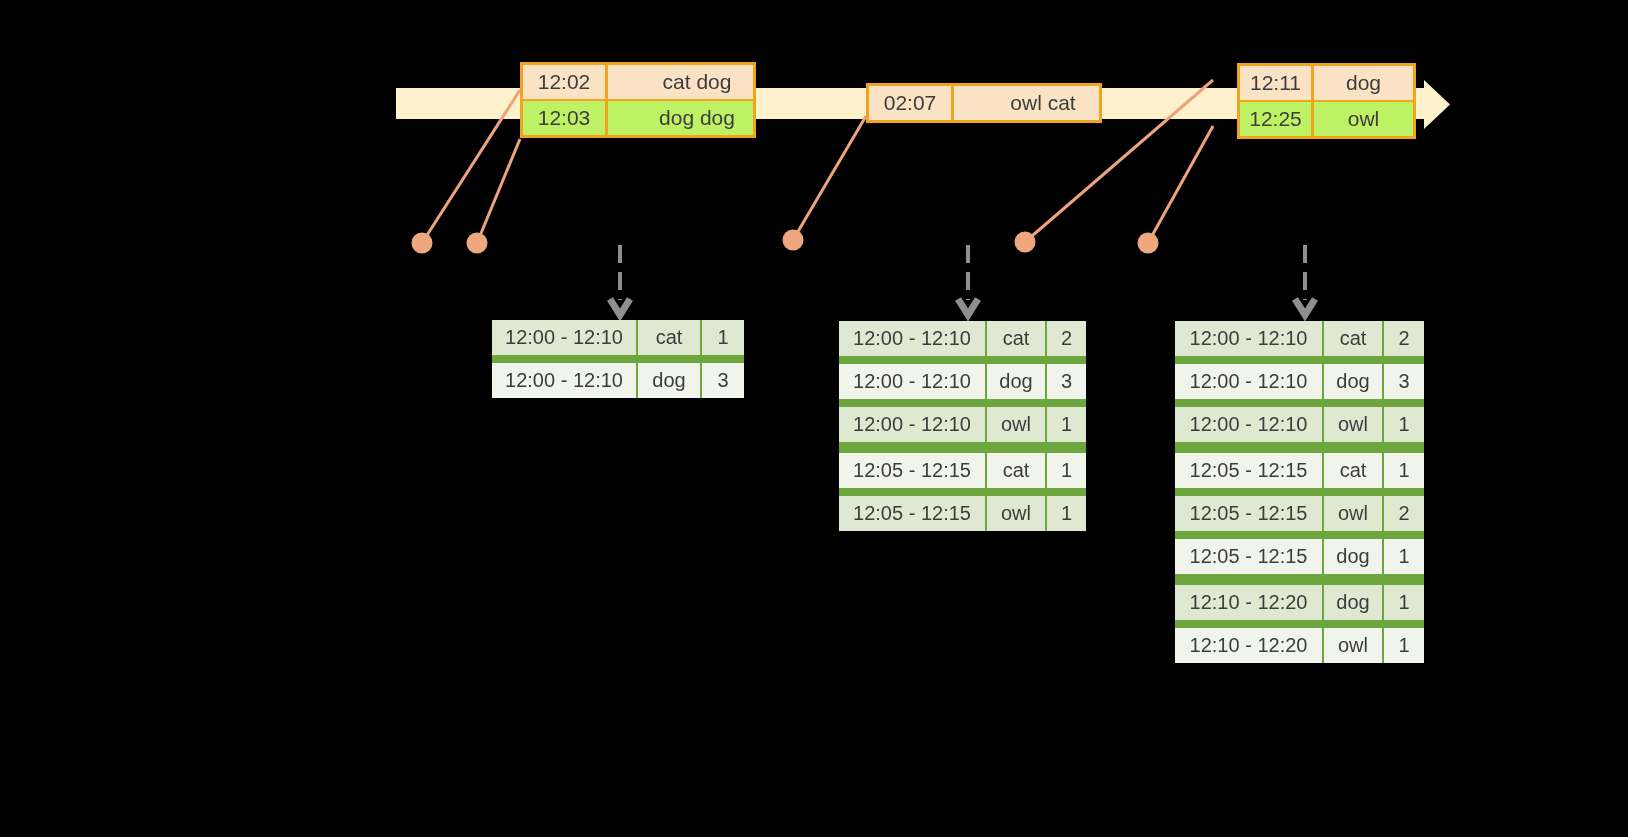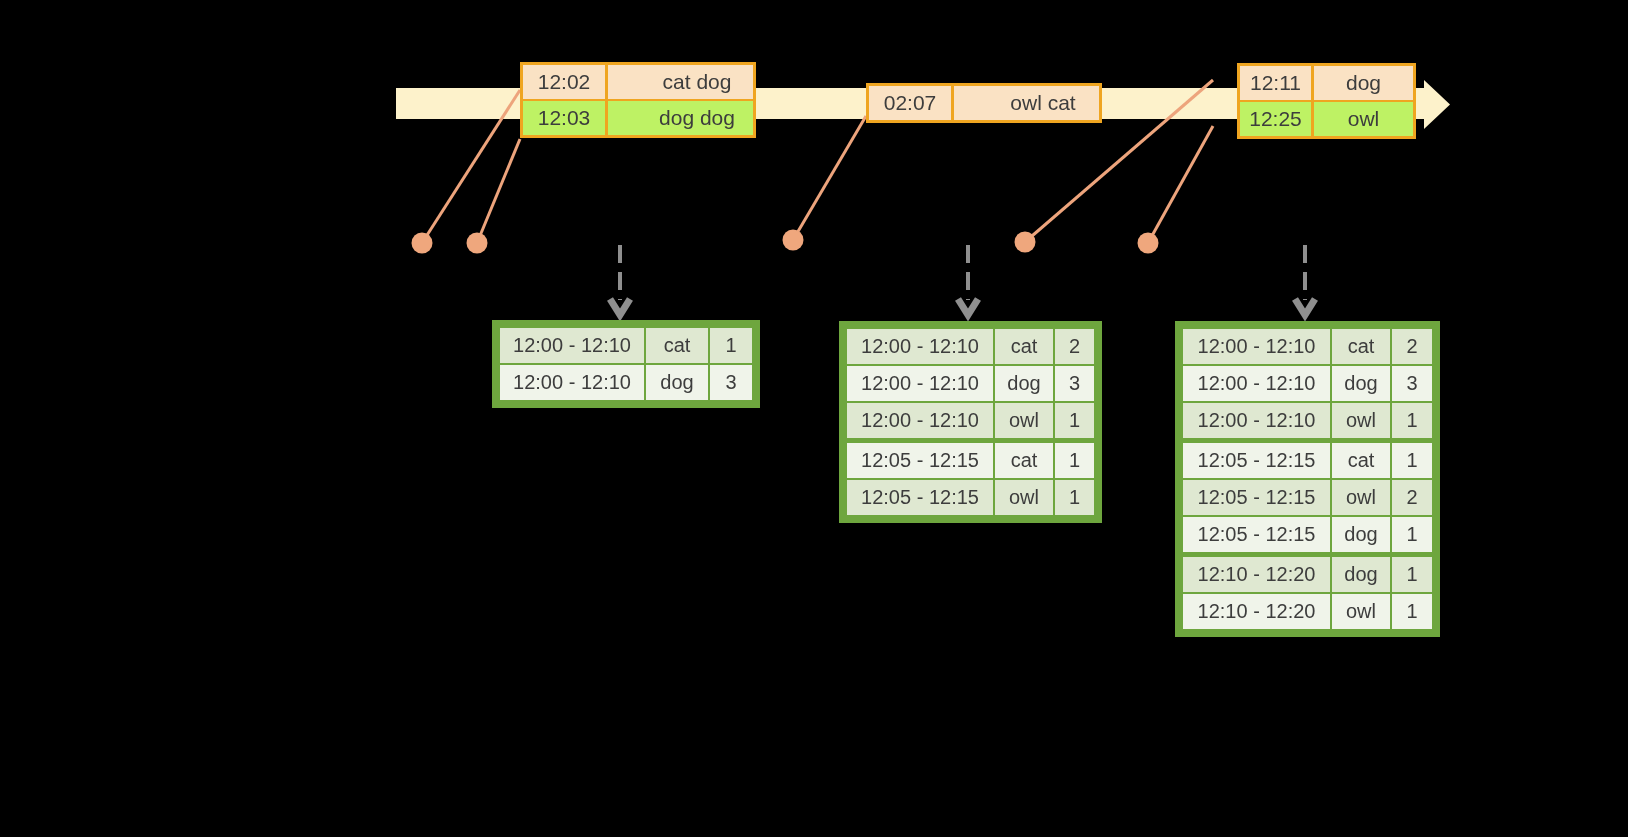--- a/index.html
+++ b/index.html
@@ -19,22 +19,22 @@
   .ecell{display:flex;align-items:center;justify-content:center;font-size:21px;}
   .pdark{background:#fae2c4;}
   .plight{background:#bef264;}
   #etA{left:520px;top:62px;}
   #etB{left:866px;top:83px;}
   #etC{left:1213px;top:63px;margin-left:24px;}
   .ac0{width:82px;} .ac1{width:112px;padding-left:33px;}
   .cc0{width:71px;} .cc1{width:99px;}
   
   .rtable{
-    position:absolute;z-index:3;display:flex;flex-direction:column;gap:2px;
-    padding:8px;background:#6ea63e;box-sizing:border-box;
+    position:absolute;z-index:3;display:flex;flex-direction:column;gap:8px;
+    padding:0;background:#6ea63e;box-sizing:border-box;
   }
   .rrow{display:flex;gap:2px;height:35px;}
   .rrow.gsep{margin-top:3px;}
   .rcell{display:flex;align-items:center;justify-content:center;font-size:20px;}
   .gdark{background:#dfe8d1;}
   .glight{background:#f0f4ea;}
   #rt1{left:492px;top:320px;}
   #rt2{left:839px;top:321px;}
   #rt3{left:1175px;top:321px;}
   .t1c0{width:144px;} .t1c1{width:62px;} .t1c2{width:42px;}

